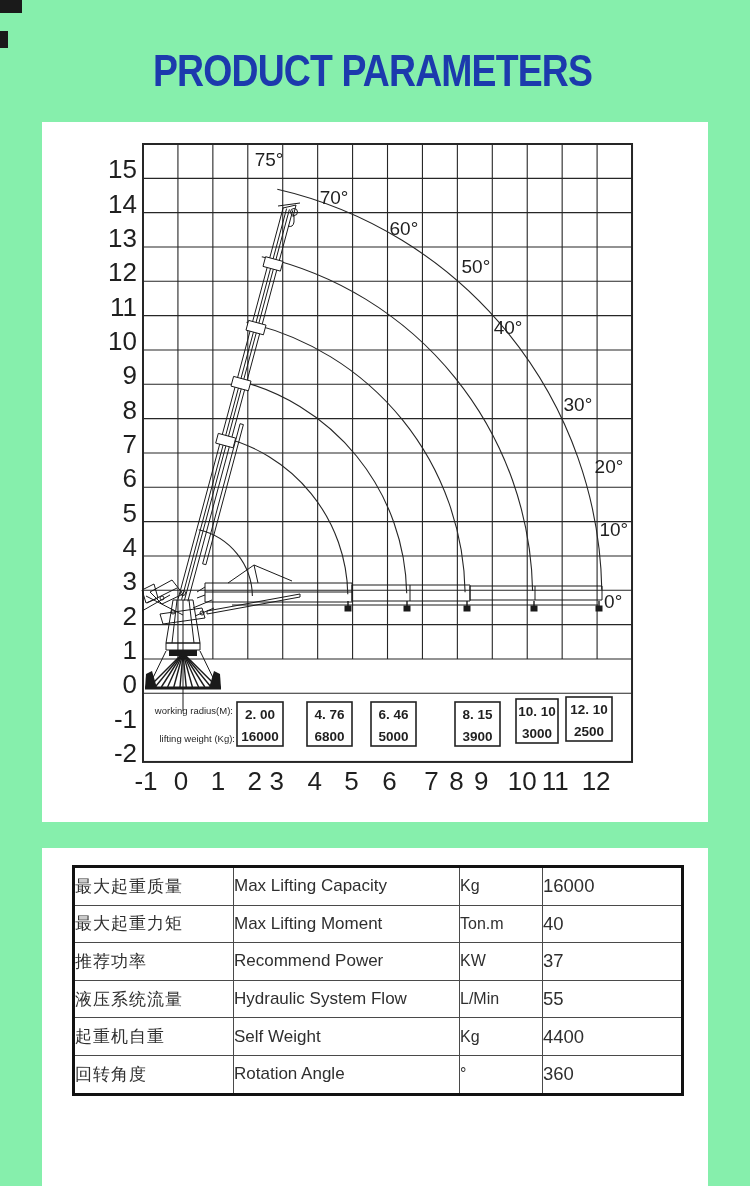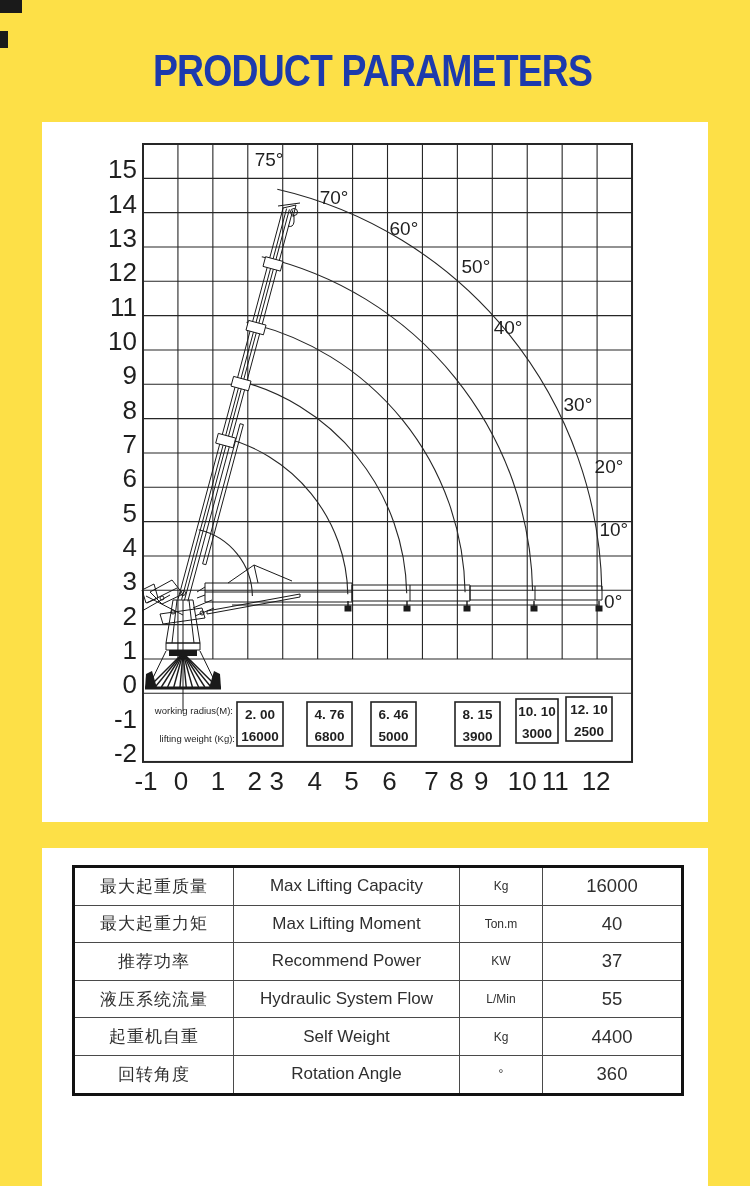--- a/index.html
+++ b/index.html
@@ -1,33 +1,33 @@
 <!DOCTYPE html>
 <html><head>
 <meta charset="utf-8">
 <style>
   html,body{margin:0;padding:0;}
-  #page{position:relative;width:750px;height:1186px;background:#fde047;overflow:hidden;
+  #page{position:relative;width:750px;height:1186px;background:#86efac;overflow:hidden;
         font-family:"Liberation Sans",sans-serif;}
   .corner-mark{position:absolute;left:0;top:0;width:22px;height:13px;background:#1a1a1a;}
   .edge-mark{position:absolute;left:0;top:31px;width:8px;height:17px;background:#1a1a1a;}
   #title{position:absolute;left:153px;top:46px;font-size:44px;font-weight:800;
          letter-spacing:-1px;color:#1c3aad;transform:scaleX(0.85);transform-origin:left top;
          white-space:nowrap;}
   .panel{position:absolute;left:42px;width:666px;background:#ffffff;}
   #chart-panel{top:122px;height:700px;}
   #table-panel{top:848px;height:338px;}
   #chart-svg{position:absolute;left:0;top:0;}
   #params-table{position:absolute;left:30px;top:17px;border-collapse:collapse;
                 border:3px solid #111;table-layout:fixed;}
-  #params-table td{border:1px solid #4a4a4a;text-align:center;vertical-align:middle;
+  #params-table td{border:1px solid #4a4a4a;vertical-align:middle;
                    color:#2f2f2f;height:36.6px;padding:0;}
   td.cn{width:158px;font-size:17px;letter-spacing:1px;}
   td.en{width:225px;font-size:17px;}
-  td.unit{width:82px;font-size:12px;}
+  td.unit{width:82px;font-size:16px;}
   td.value{width:138px;font-size:18.5px;}
   text{fill:#1f1f1f;}
   .tick-label{font-size:26px;}
   .angle-label{font-size:19px;}
   .box-num{font-size:13.5px;font-weight:600;}
   .mini-label{font-size:9.5px;font-weight:500;}
 </style>
 </head>
 <body>
 

